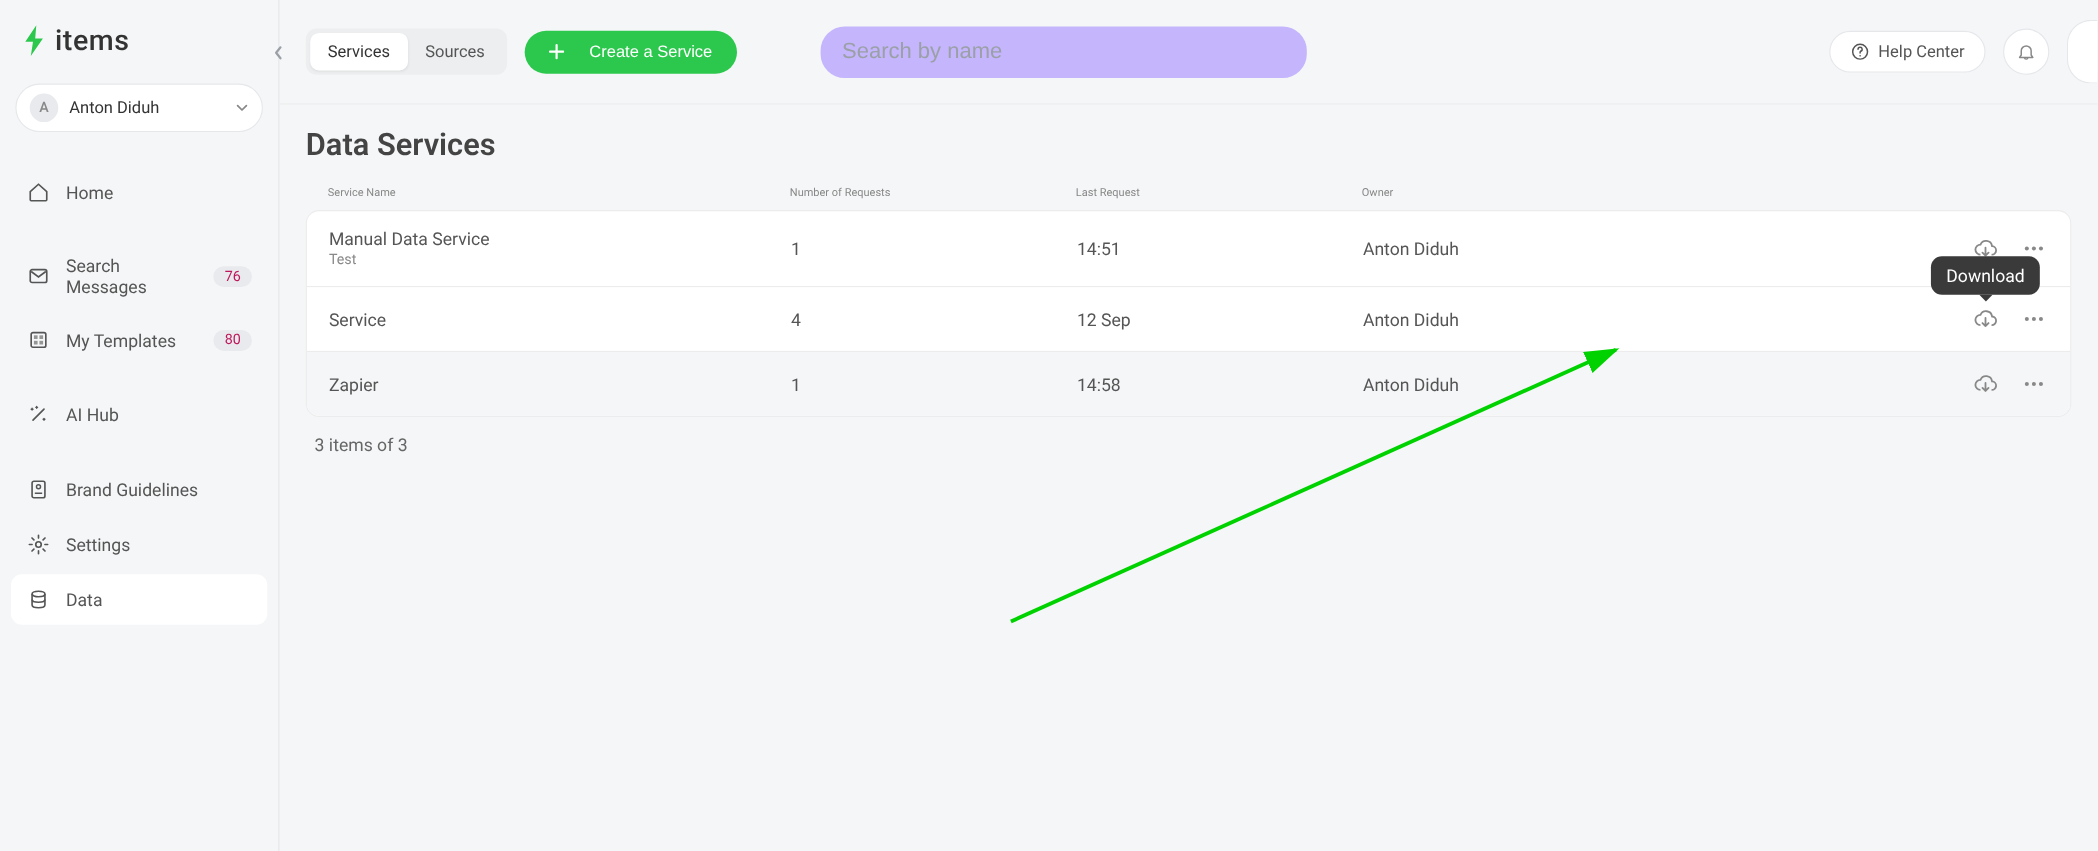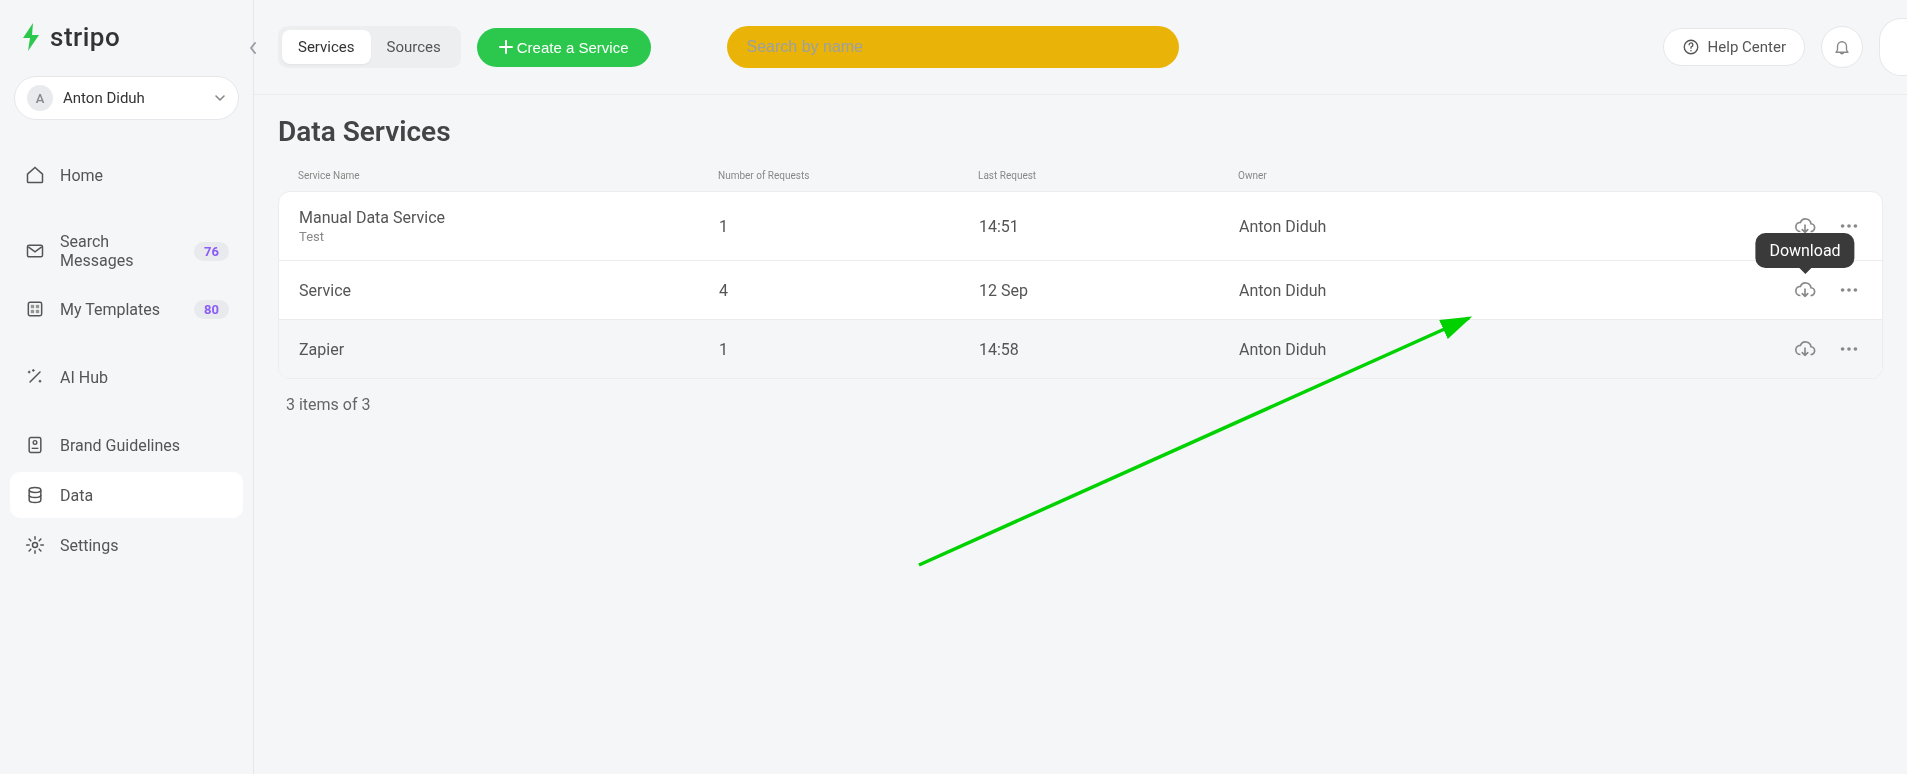--- a/index.html
+++ b/index.html
@@ -12,32 +12,32 @@
   .logo-wrap { display:flex; align-items:center; gap:8px; padding: 8px 10px 24px 10px; }
   .logo-text { font-size: 26px; font-weight: 500; color: #333; letter-spacing: 0.5px; }
   .user-chip { margin: 0 4px 24px 4px; border: 1px solid #e5e7eb; background:#fff; border-radius: 22px; padding: 8px 12px; display:flex; align-items:center; gap:10px; cursor:pointer; }
   .avatar { width:26px; height:26px; border-radius:50%; background:#e8eaed; color:#888; display:flex; align-items:center; justify-content:center; font-size:13px; font-weight:500; }
   .user-name { flex:1; font-size:15px; color:#333; }
   .nav-group { margin-top: 8px; }
   .nav-item { display:flex; align-items:center; gap:14px; padding:12px 14px; border-radius:10px; cursor:pointer; color:#555; font-size:16px; margin-bottom:4px; }
   .nav-item.active { background:#fff; }
   .nav-item .icon { width:22px; height:22px; display:flex; align-items:center; justify-content:center; color:#555; }
   .nav-item .label { flex:1; }
-  .badge { background:#e8eaed; color:#8b5cf6; border-radius:12px; padding:2px 10px; font-size:13px;font-weight:bold; }
+  .badge { background:#e8eaed; color:#be185d; border-radius:12px; padding:2px 10px; font-size:13px; }
   .nav-gap { height: 18px; }
 
   
   .main { flex:1; display:flex; flex-direction:column; }
   .topbar { display:flex; align-items:center; gap:16px; padding: 18px 24px; }
   .tab-group { display:flex; background:#eceeef; border-radius:10px; padding:4px; }
   .tab { padding:8px 16px; border-radius:8px; font-size:15px; color:#555; cursor:pointer; }
   .tab.active { background:#fff; color:#333; box-shadow:0 1px 2px rgba(0,0,0,0.05); }
-  .btn-primary { display:flex; align-items:center; gap:4px; background:#2cc84d; color:#fff; border:none; border-radius:22px; padding:11px 22px; font-size:15px; font-weight:500; cursor:pointer; }
+  .btn-primary { display:flex; align-items:center; gap:23px; background:#2cc84d; color:#fff; border:none; border-radius:22px; padding:11px 22px; font-size:15px; font-weight:500; cursor:pointer; }
   .search { flex:1; max-width:580px; margin-left:60px; }
-  .search input { width:100%; border:none; background:#eab308; border-radius:22px; padding:12px 20px; font-size:16px; color:#555; outline:none; }
+  .search input { width:100%; border:none; background:#c4b5fd; border-radius:22px; padding:12px 20px; font-size:20px; color:#555; outline:none; }
   .search input::placeholder { color:#9aa0a6; }
   .top-spacer { flex:1; }
   .help-btn { display:flex; align-items:center; gap:8px; border:1px solid #e5e7eb; background:#fff; border-radius:22px; padding:9px 18px; font-size:15px; color:#555; cursor:pointer; }
   .bell-btn { width:42px; height:42px; border:1px solid #e5e7eb; background:#fff; border-radius:50%; display:flex; align-items:center; justify-content:center; color:#888; cursor:pointer; }
   .right-stub { width:28px; height:58px; background:#fff; border:1px solid #e5e7eb; border-right:none; border-radius:22px 0 0 22px; margin-right:-24px; }
   .divider { height:1px; background:#ececec; margin: 0; }
 
   .page { padding: 20px 24px; }
   .page-title { font-size:28px; font-weight:600; color:#444; margin-bottom:12px; }
 
@@ -70,21 +70,21 @@
   <aside class="sidebar">
     <div class="sidebar-collapse">
       <svg width="10" height="14" viewBox="0 0 10 14">
           <path d="M7 2 L3 7 L7 12" stroke="currentColor" stroke-width="2" fill="none" stroke-linecap="round" stroke-linejoin="round"></path>
         </svg>
     </div>
     <div class="logo-wrap">
       <svg width="22" height="30" viewBox="0 0 22 30">
           <path d="M13 1 L3 16 L10 16 L8 29 L19 13 L12 13 Z" fill="#2cc84d"></path>
         </svg>
-      <span class="logo-text">stripo</span>
+      <span class="logo-text">items</span>
     </div>
 
     <div class="user-chip">
       <div class="avatar">A</div>
       <div class="user-name">Anton Diduh</div>
       <svg width="12" height="12" viewBox="0 0 12 12">
           <path d="M2 4 L6 8 L10 4" stroke="#888" stroke-width="1.6" fill="none" stroke-linecap="round" stroke-linejoin="round"></path>
         </svg>
     </div>
 
@@ -143,39 +143,39 @@
         <span class="icon">
           <svg width="20" height="20" viewBox="0 0 24 24">
               <rect x="5" y="3" width="14" height="18" rx="2" fill="none" stroke="currentColor" stroke-width="1.8"></rect>
               <circle cx="12" cy="9" r="2.2" fill="none" stroke="currentColor" stroke-width="1.6"></circle>
               <path d="M8 16 H16" stroke="currentColor" stroke-width="1.6"></path>
             </svg>
         </span>
         <span class="label">Brand Guidelines</span>
       </div>
 
+      <div class="nav-item">
+        <span class="icon">
+          <svg width="20" height="20" viewBox="0 0 24 24">
+              <circle cx="12" cy="12" r="3" fill="none" stroke="currentColor" stroke-width="1.8"></circle>
+              <path d="M12 2 V5 M12 19 V22 M2 12 H5 M19 12 H22 M4.9 4.9 L7 7 M17 17 L19.1 19.1 M4.9 19.1 L7 17 M17 7 L19.1 4.9" stroke="currentColor" stroke-width="1.8" stroke-linecap="round"></path>
+            </svg>
+        </span>
+        <span class="label">Settings</span>
+      </div>
+
       <div class="nav-item active">
         <span class="icon">
           <svg width="20" height="20" viewBox="0 0 24 24">
               <ellipse cx="12" cy="6" rx="7" ry="3" fill="none" stroke="currentColor" stroke-width="1.8"></ellipse>
               <path d="M5 6 V18 C5 19.7 8.1 21 12 21 C15.9 21 19 19.7 19 18 V6" fill="none" stroke="currentColor" stroke-width="1.8"></path>
               <path d="M5 12 C5 13.7 8.1 15 12 15 C15.9 15 19 13.7 19 12" fill="none" stroke="currentColor" stroke-width="1.8"></path>
             </svg>
         </span>
         <span class="label">Data</span>
-      </div>
-
-      <div class="nav-item">
-        <span class="icon">
-          <svg width="20" height="20" viewBox="0 0 24 24">
-              <circle cx="12" cy="12" r="3" fill="none" stroke="currentColor" stroke-width="1.8"></circle>
-              <path d="M12 2 V5 M12 19 V22 M2 12 H5 M19 12 H22 M4.9 4.9 L7 7 M17 17 L19.1 19.1 M4.9 19.1 L7 17 M17 7 L19.1 4.9" stroke="currentColor" stroke-width="1.8" stroke-linecap="round"></path>
-            </svg>
-        </span>
-        <span class="label">Settings</span>
       </div>
     </div>
   </aside>
 
   <main class="main">
     <div class="topbar">
       <div class="tab-group">
         <div class="tab active">Services</div>
         <div class="tab">Sources</div>
       </div>

